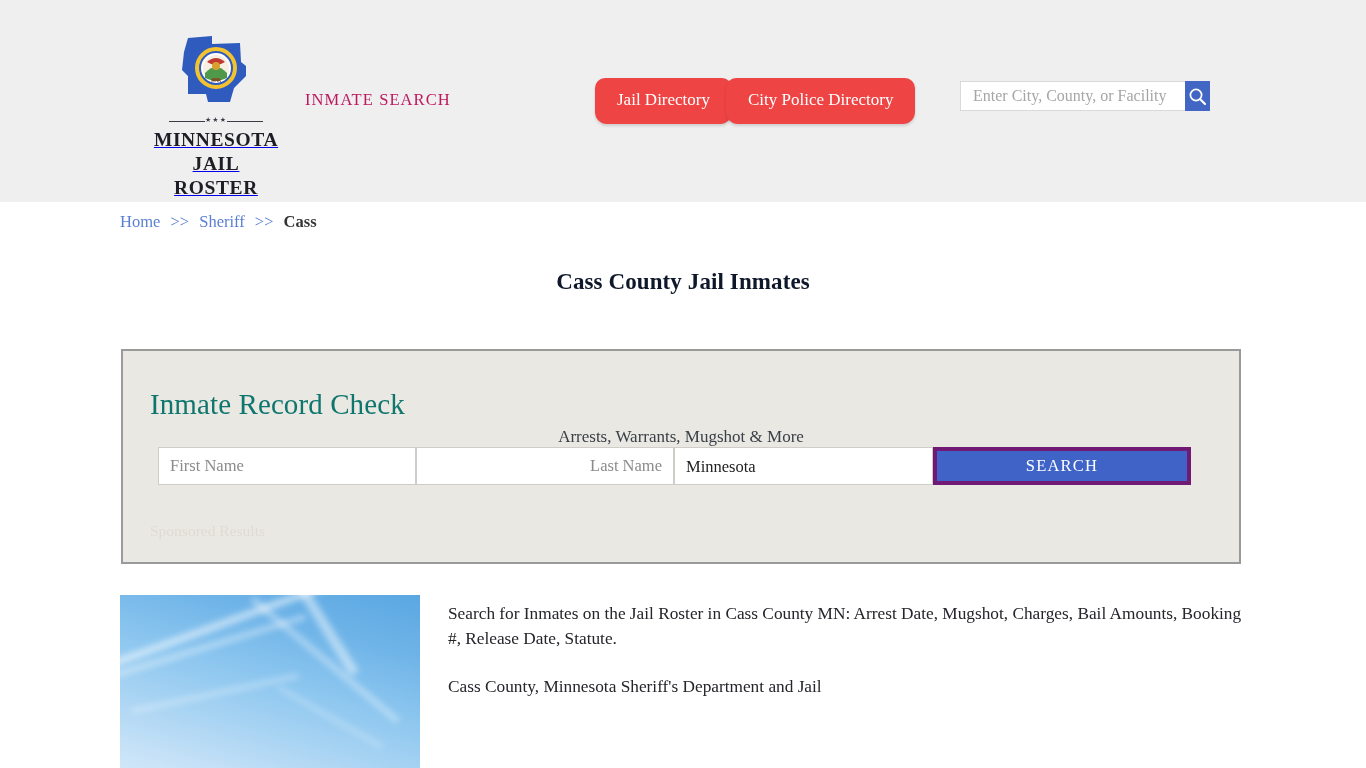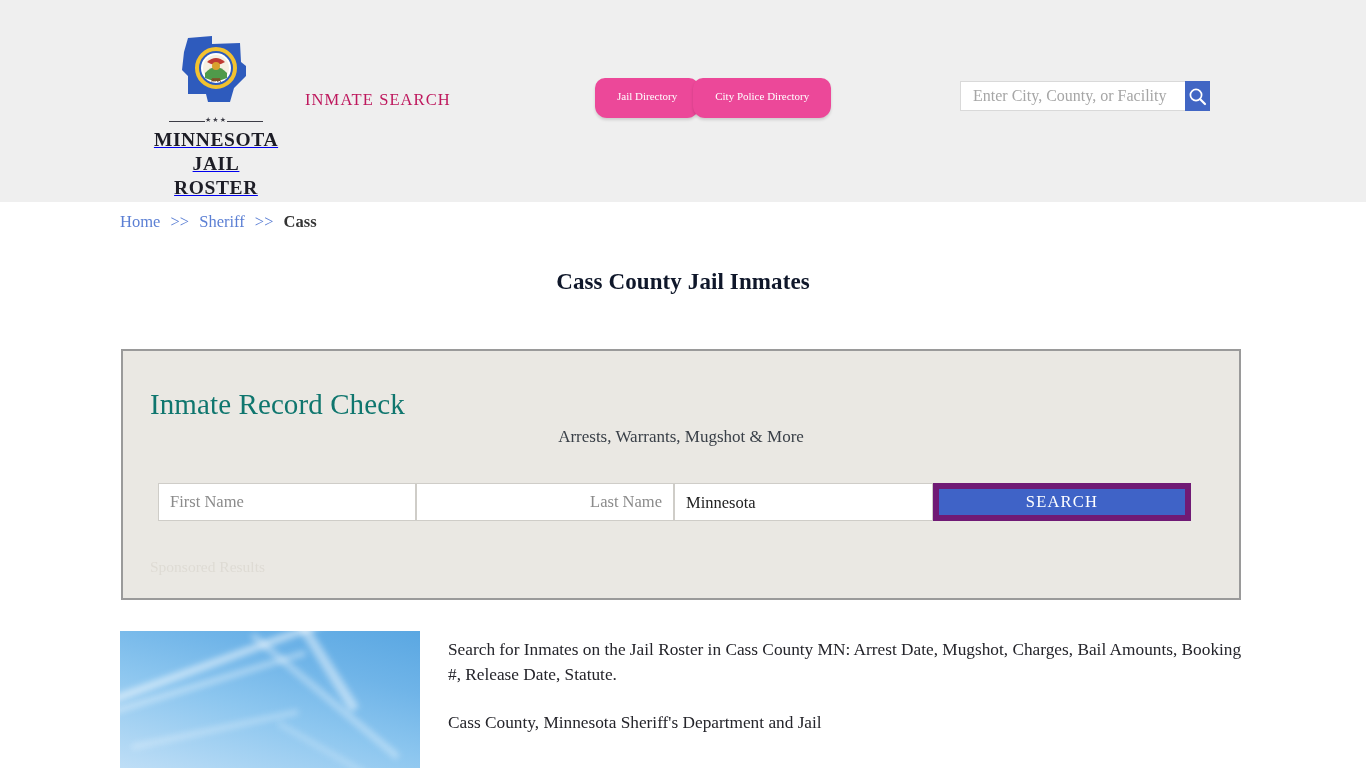--- a/index.html
+++ b/index.html
@@ -75,23 +75,23 @@
   }
 
   
   .nav-pills {
     position: absolute;
     left: 475px; top: 78px;
     display: flex;
     align-items: flex-start;
   }
   .nav-pill {
-    background: #ec4899;
+    background: #ef4444;
     color: #ffffff;
-    font-size: 11px;
+    font-size: 17px;
     line-height: 1;
     padding: 13px 22px 16px 22px;
     border-radius: 10px 10px 12px 12px;
     white-space: nowrap;
     cursor: pointer;
     box-shadow: 0 2px 3px rgba(0,0,0,0.14);
     text-decoration: none;
     display: inline-block;
   }
   .nav-pill + .nav-pill { margin-left: -6px; }
@@ -168,21 +168,20 @@
     letter-spacing: 0.1px;
   }
   .panel-sub {
     text-align: center;
     font-size: 17px;
     color: #3a4048;
     margin: 6px 0 0 0;
   }
   .panel-form {
     display: flex;
-    margin-top: 36px;
     padding-left: 8px;
   }
   .panel-form input[type=text],
   .panel-form select {
     height: 38px;
     border: 1px solid #cfcdc8;
     background: #ffffff;
     font-family: "Liberation Serif", "DejaVu Serif", serif;
     font-size: 16.5px;
     color: #222;
@@ -201,21 +200,21 @@
       linear-gradient(135deg, #111 50%, transparent 50%);
     background-position:
       calc(100% - 19px) 16px,
       calc(100% - 13px) 16px;
     background-size: 6px 6px, 6px 6px;
     background-repeat: no-repeat;
   }
   .btn-search {
     width: 258px; height: 38px;
     background: #3f63c7;
-    border: 6px solid #701a75;
+    border: 4px solid #701a75;
     color: #ffffff;
     font-family: "Liberation Serif", "DejaVu Serif", serif;
     font-size: 16.5px;
     letter-spacing: 1.2px;
     cursor: pointer;
   }
   .sponsored {
     margin-top: 37px;
     font-size: 15.5px;
     color: #dedbd4;

